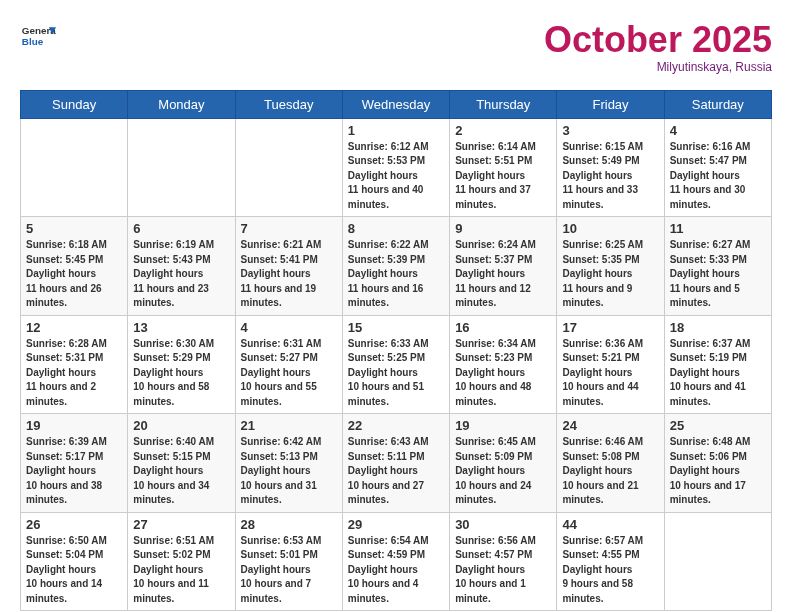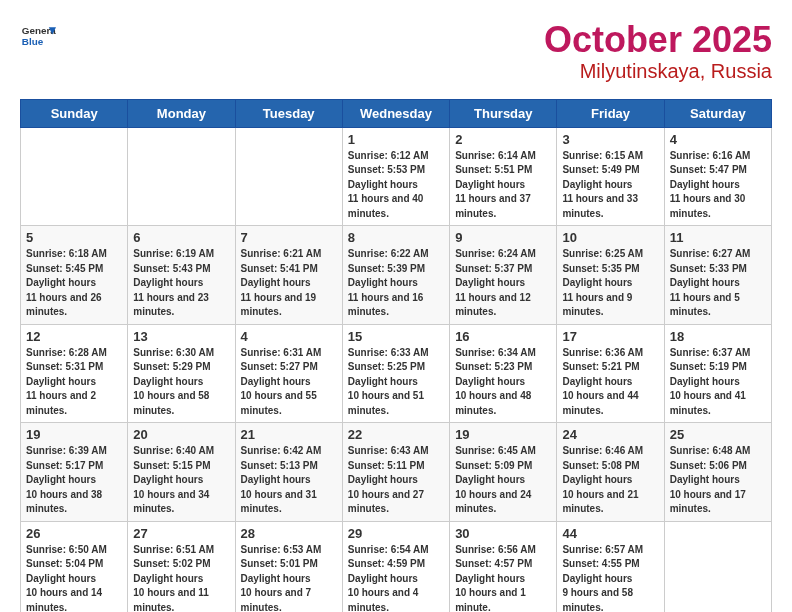--- a/index.html
+++ b/index.html
@@ -28,35 +28,35 @@
     .title-block {
       text-align: right;
     }
     .month-title {
       font-size: 36px;
       font-weight: bold;
       color: #be185d;
       line-height: 1.1;
     }
     .location {
-      font-size: 20px;
-      color: #b91c1c;
+      font-size: 12px;
+      color: #701a75;
     }
     .calendar {
       width: 100%;
       border-collapse: collapse;
       border: 1px solid #ccc;
     }
     .calendar th {
       background-color: #2565ae;
       color: #fff;
       text-align: center;
       padding: 6px 12px;
       font-size: 13px;
-      font-weight: bold;
+      font-weight: normal;
       border: 1px solid #1a4f9e;
     }
     .calendar td {
       vertical-align: top;
       border: 1px solid #ccc;
       padding: 4px 5px;
       width: calc(100% / 7);
       min-height: 80px;
       font-size: 10.5px;
       color: #333;

